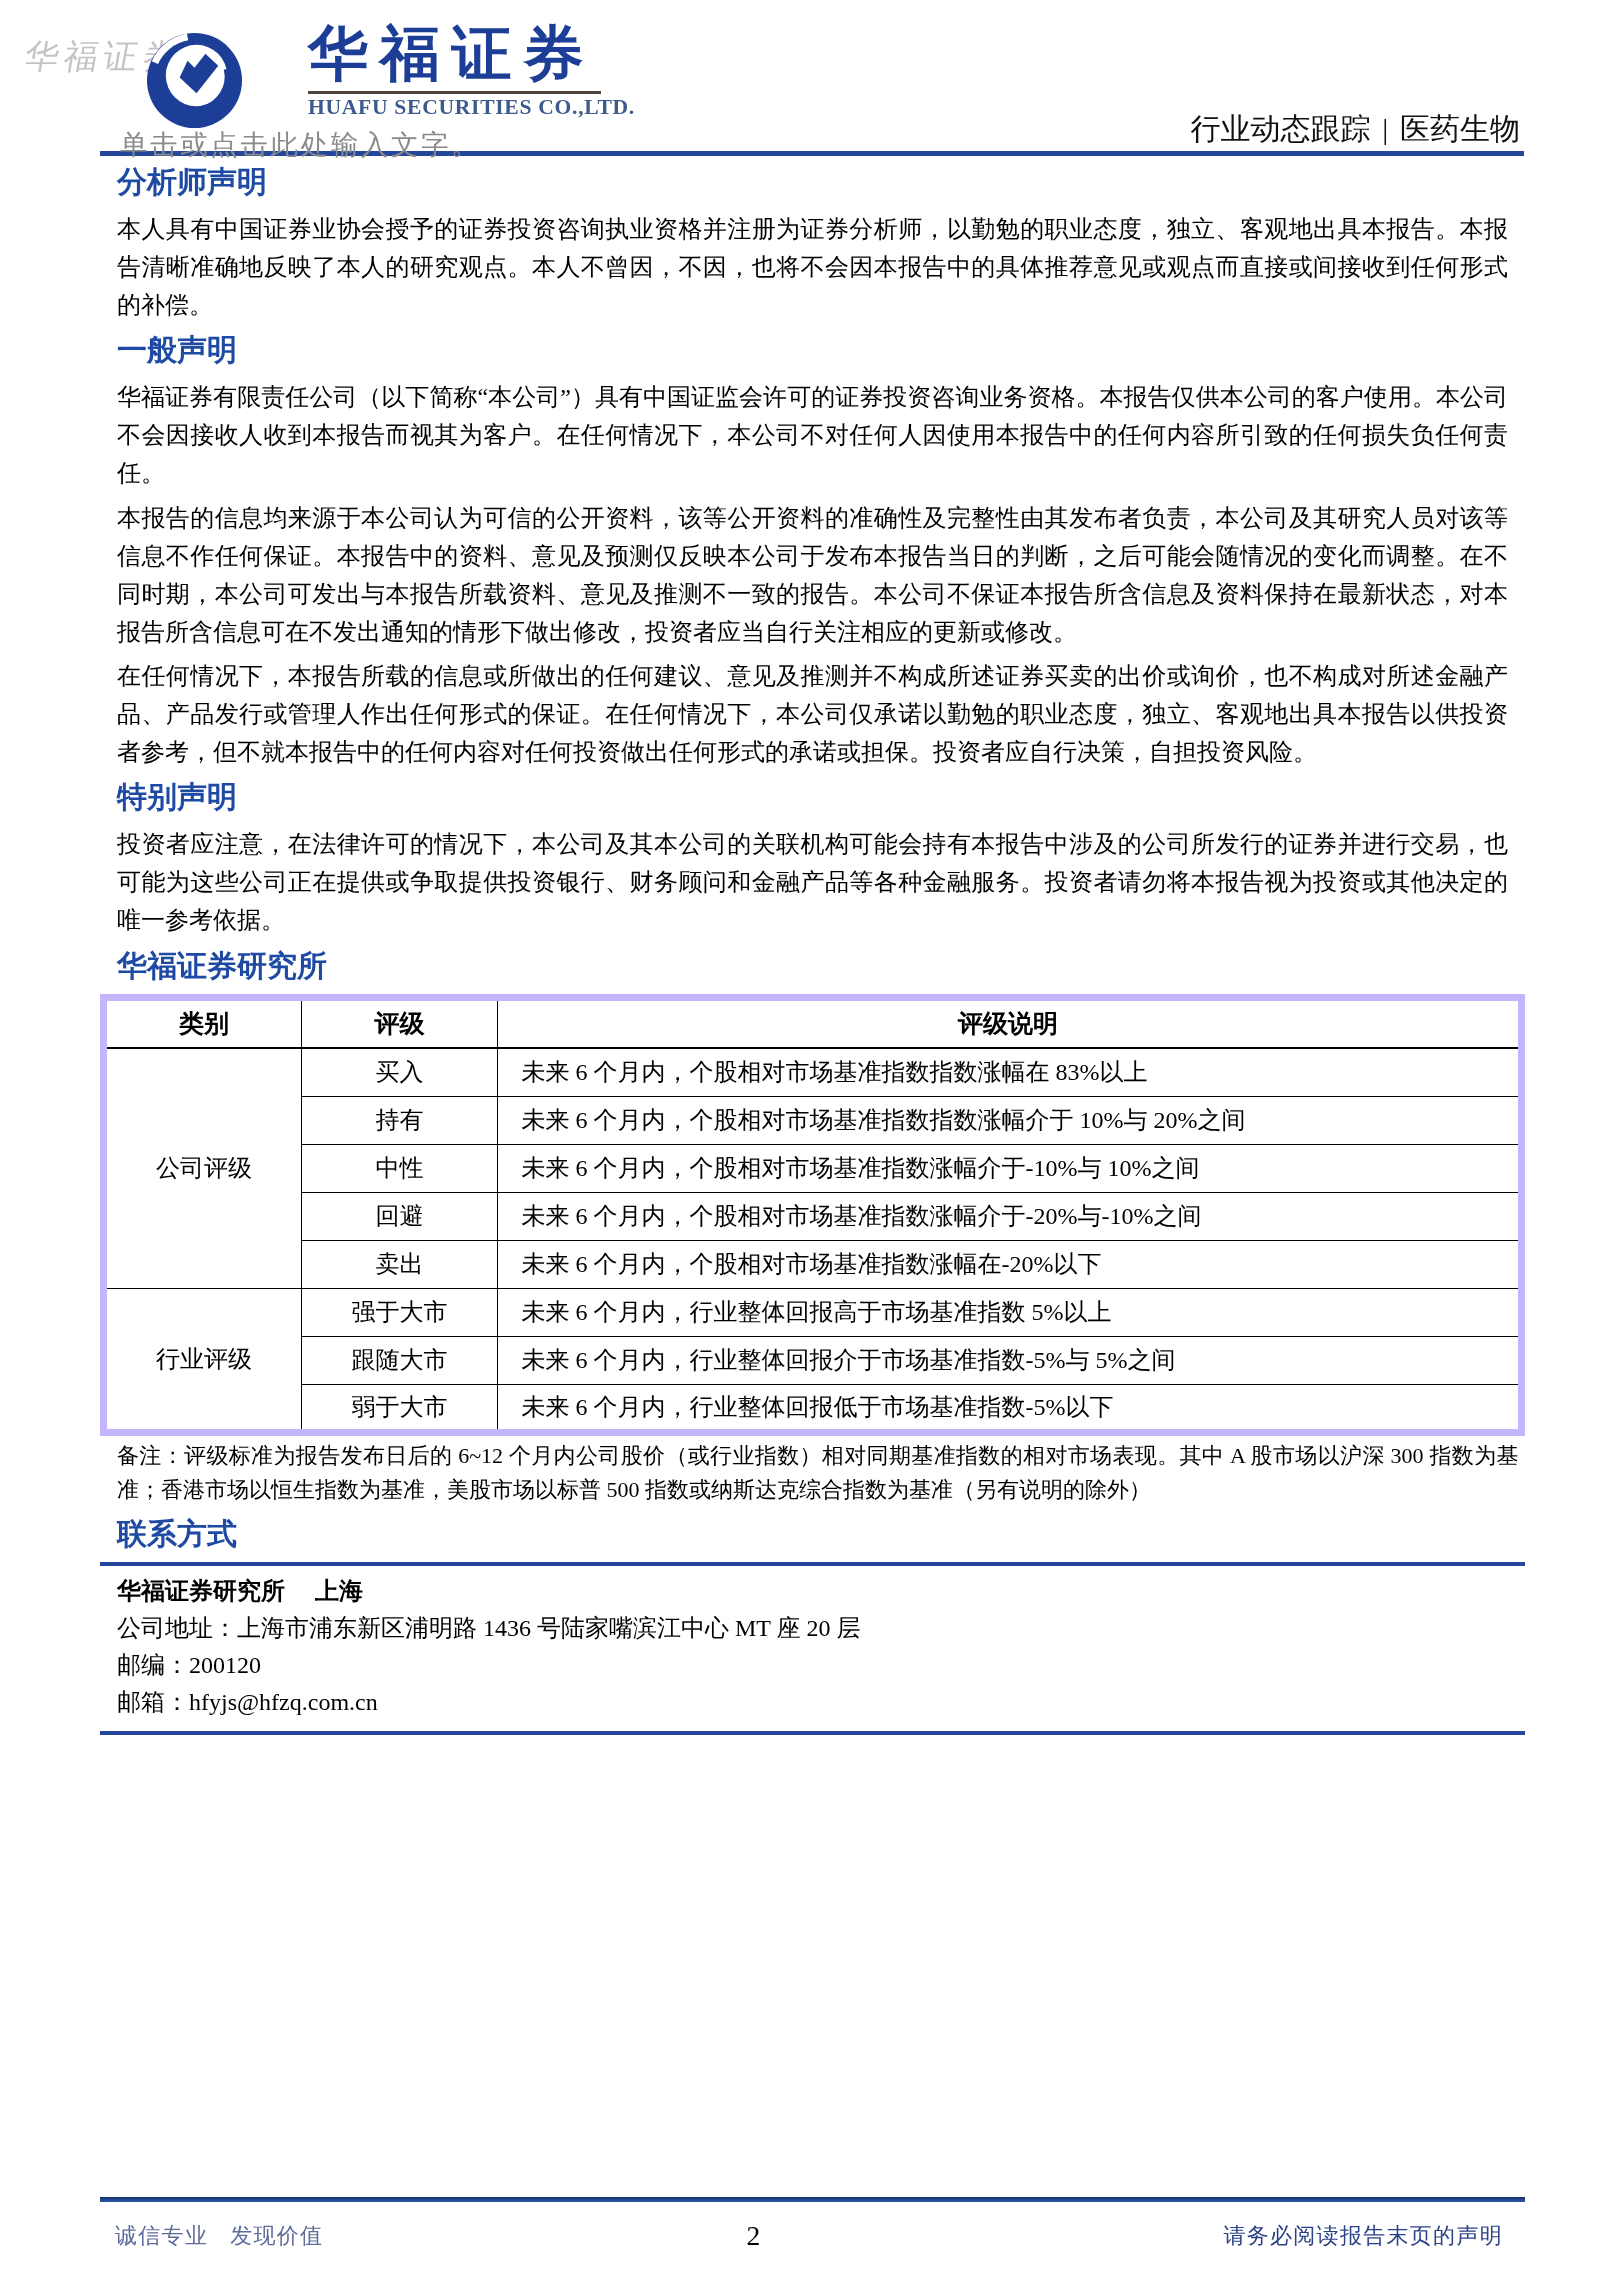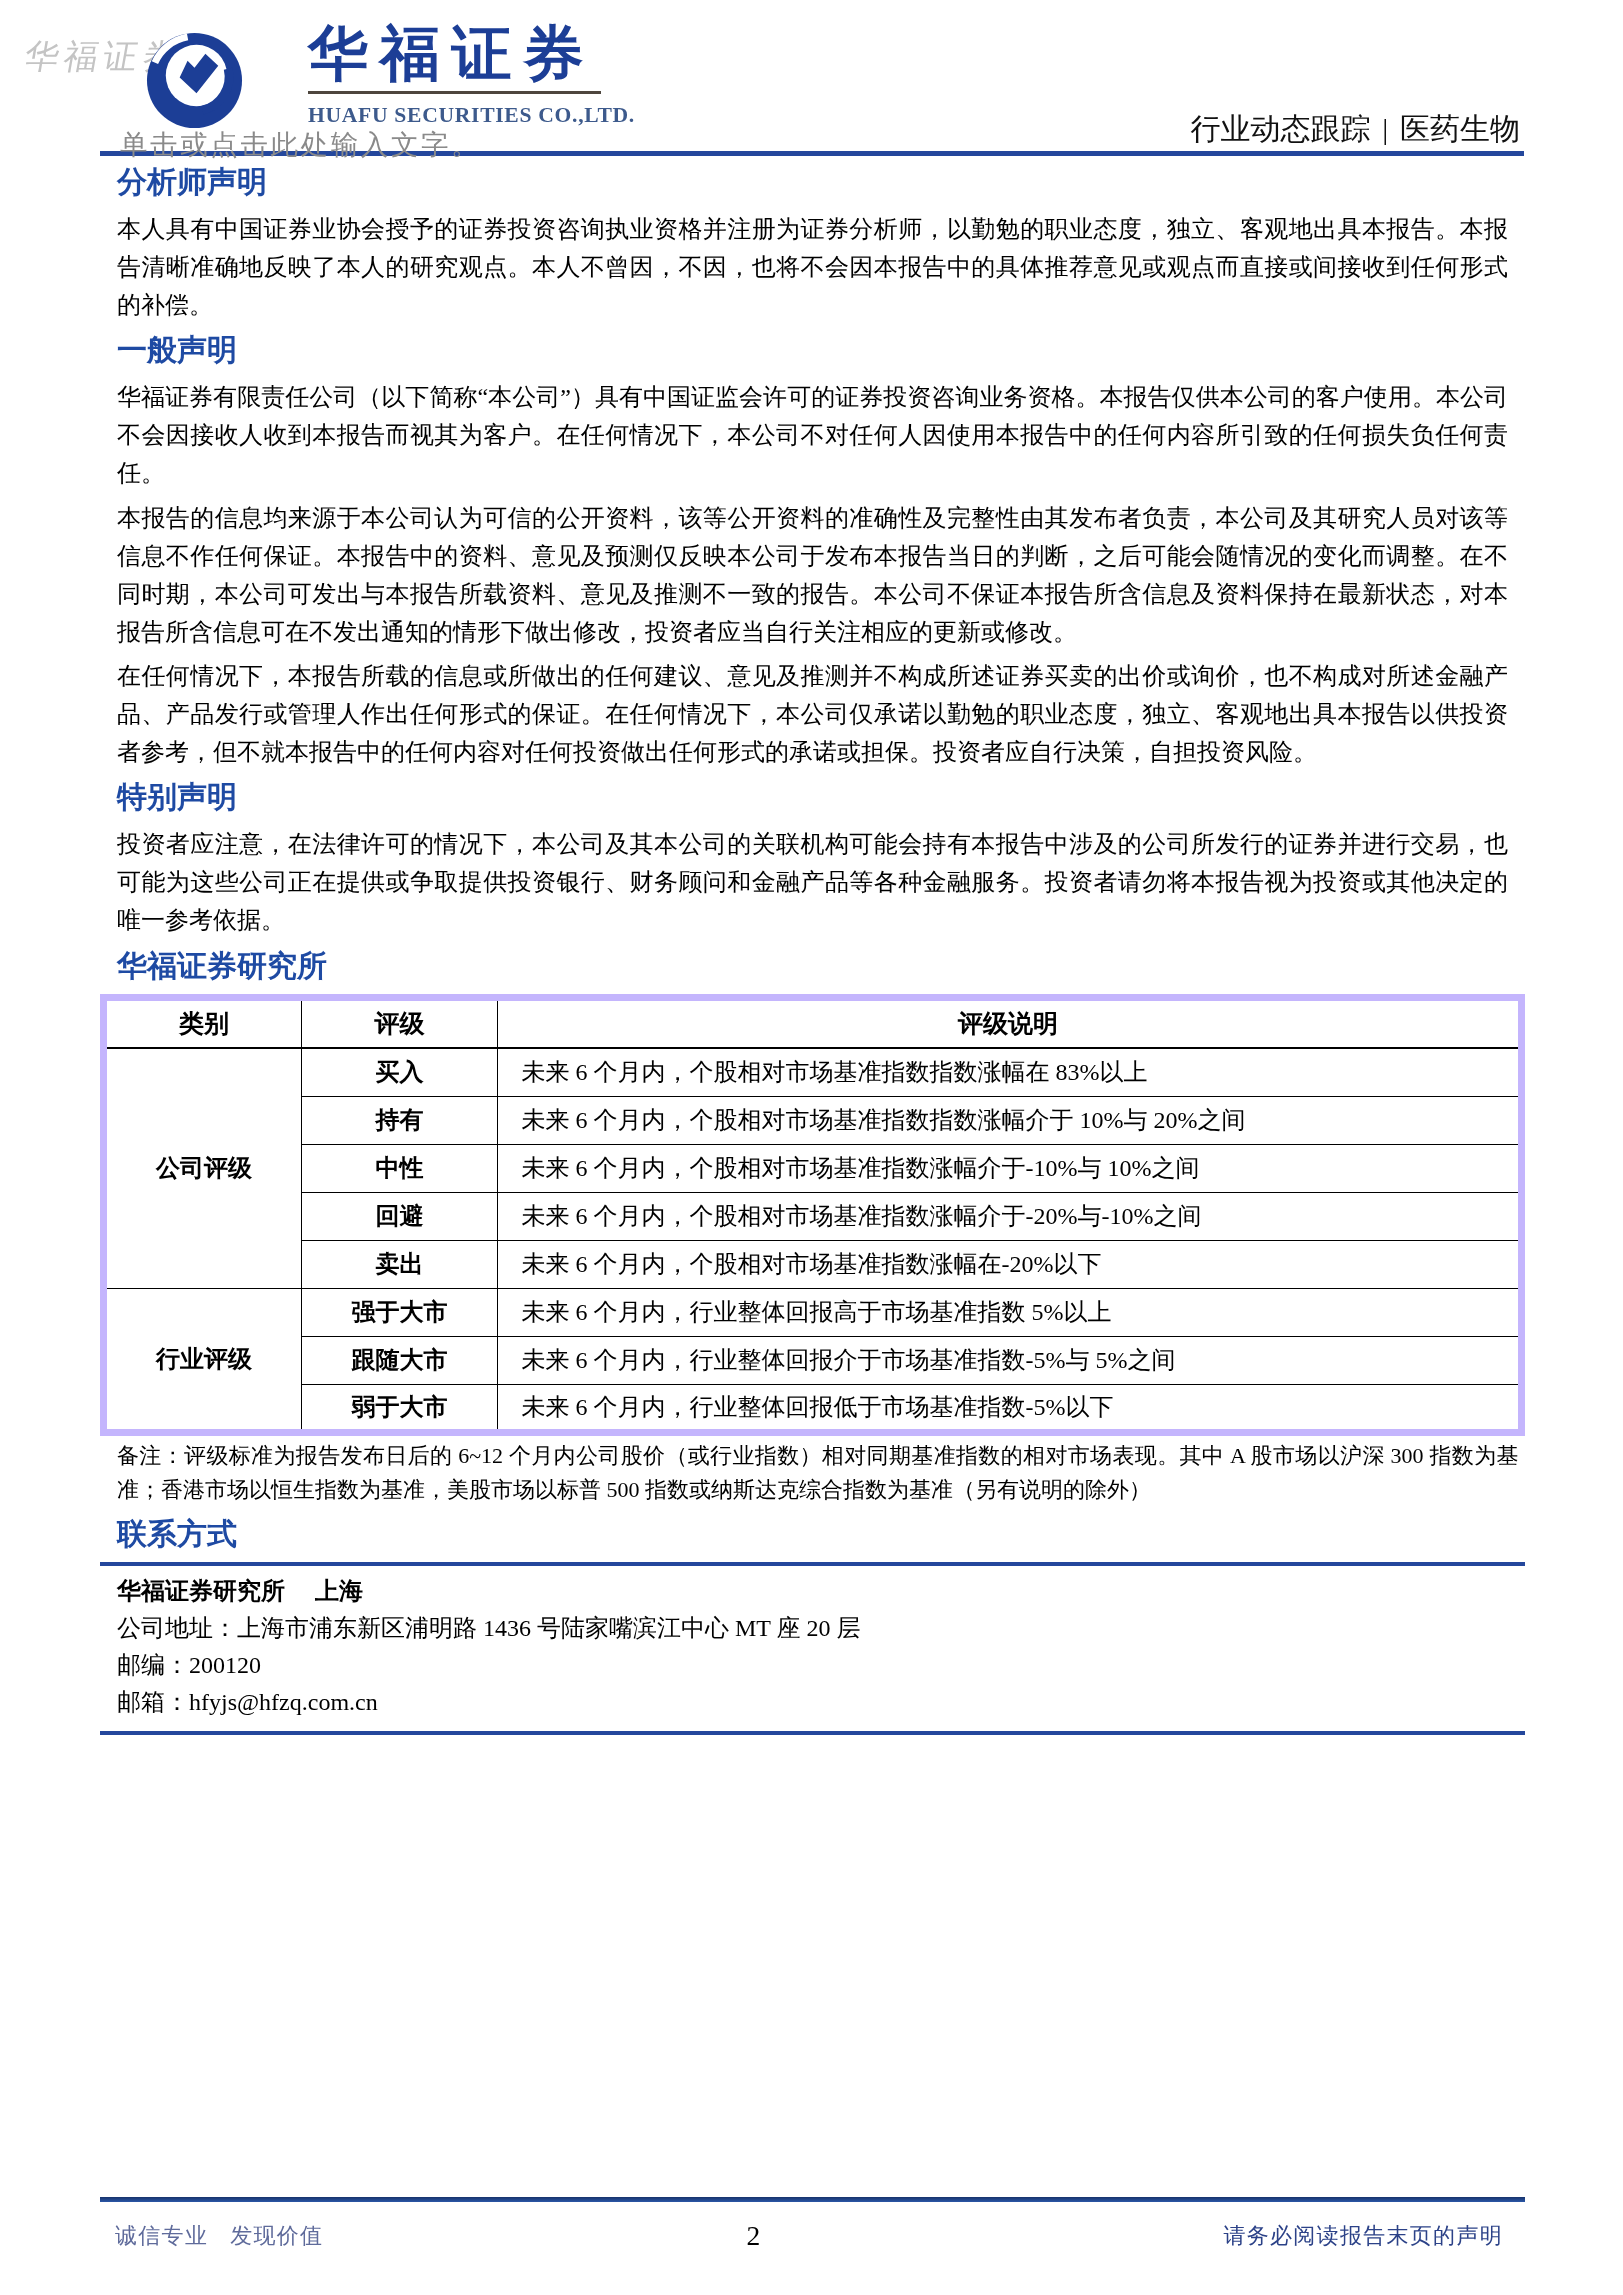--- a/index.html
+++ b/index.html
@@ -30,21 +30,21 @@
   }
   .logo-icon{position:absolute;left:145px;top:31px;width:99px;height:99px;}
   .logo-block{position:absolute;left:308px;top:19.6px;width:308px;}
   .logo-cn{
     font-size:60px;font-weight:700;color:var(--logo-blue);
     letter-spacing:11.8px;line-height:1.15;white-space:nowrap;
   }
   .logo-divider{height:2.6px;background:#4e463e;width:293px;margin-top:2.6px;}
   .logo-en{
     font-size:21.6px;font-weight:600;color:#3d5a8c;
-    letter-spacing:0.7px;margin-top:9px;white-space:nowrap;
+    letter-spacing:0.7px;margin-top:1px;white-space:nowrap;
   }
   .placeholder-text{
     position:absolute;left:120px;top:127px;
     font-size:27.5px;color:#8a8a8a;letter-spacing:2.6px;
     white-space:nowrap;z-index:2;
   }
   .header-right{
     position:absolute;right:103px;top:109px;
     font-size:30px;color:#111;white-space:nowrap;font-weight:500;
   }
@@ -71,21 +71,21 @@
     border-collapse:collapse;width:100%;
     border:7px solid #c4b5fd;margin:6.5px 0 2.6px;
     font-size:24px;
     padding-left:32px;
   }
   table.rating th{
     border:1.3px solid #000;border-bottom:2px solid #000;
     height:51px;font-weight:700;text-align:center;font-size:25px;
   }
   table.rating td{border:1.3px solid #000;height:48px;}
-  td.cat,td.rat{text-align:center;vertical-align:middle;font-weight:bold;}
+  td.cat,td.rat{text-align:center;vertical-align:middle;}
   td.desc{padding-left:23.6px;text-align:left;vertical-align:middle;}
   .table-note{
     font-size:22px;line-height:34px;text-align:justify;
     padding:0 6.5px 0 17px;margin:3.9px 0 6.5px;
   }
   
   .rule{height:3.9px;background:var(--rule-blue);margin:5.2px 0 7.9px;}
   .contact-line{font-size:24px;line-height:37px;padding:0 17px;}
   .contact-office{font-weight:700;}
   .contact-office .city{margin-left:30px;}

